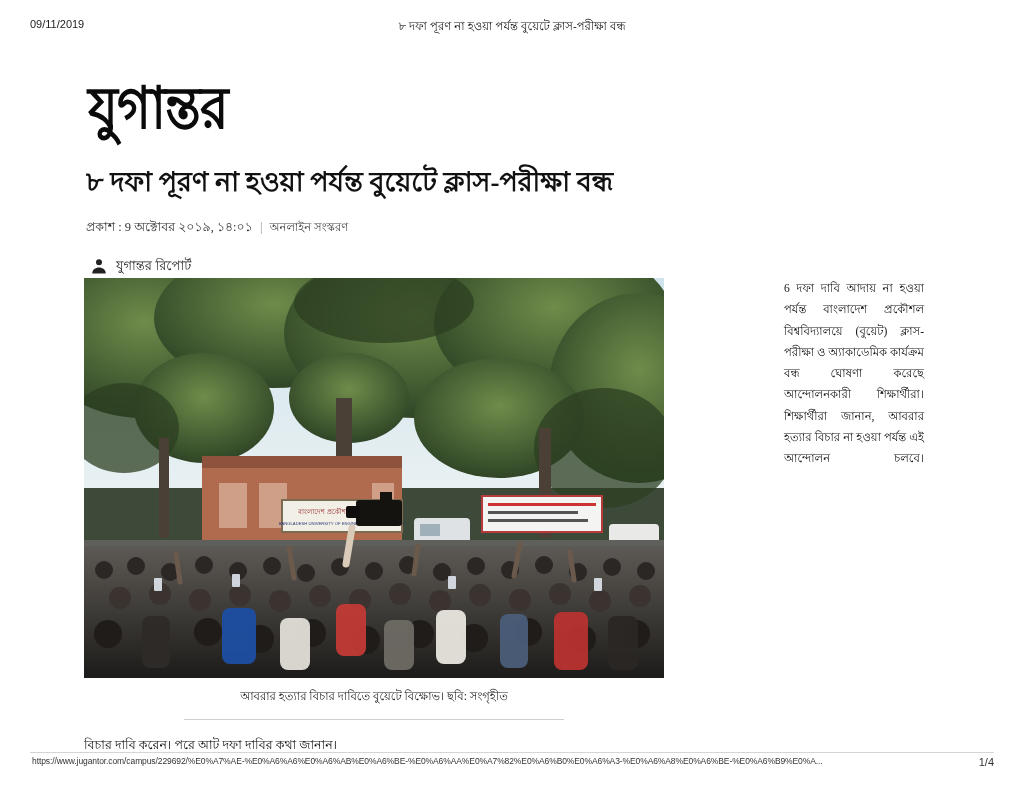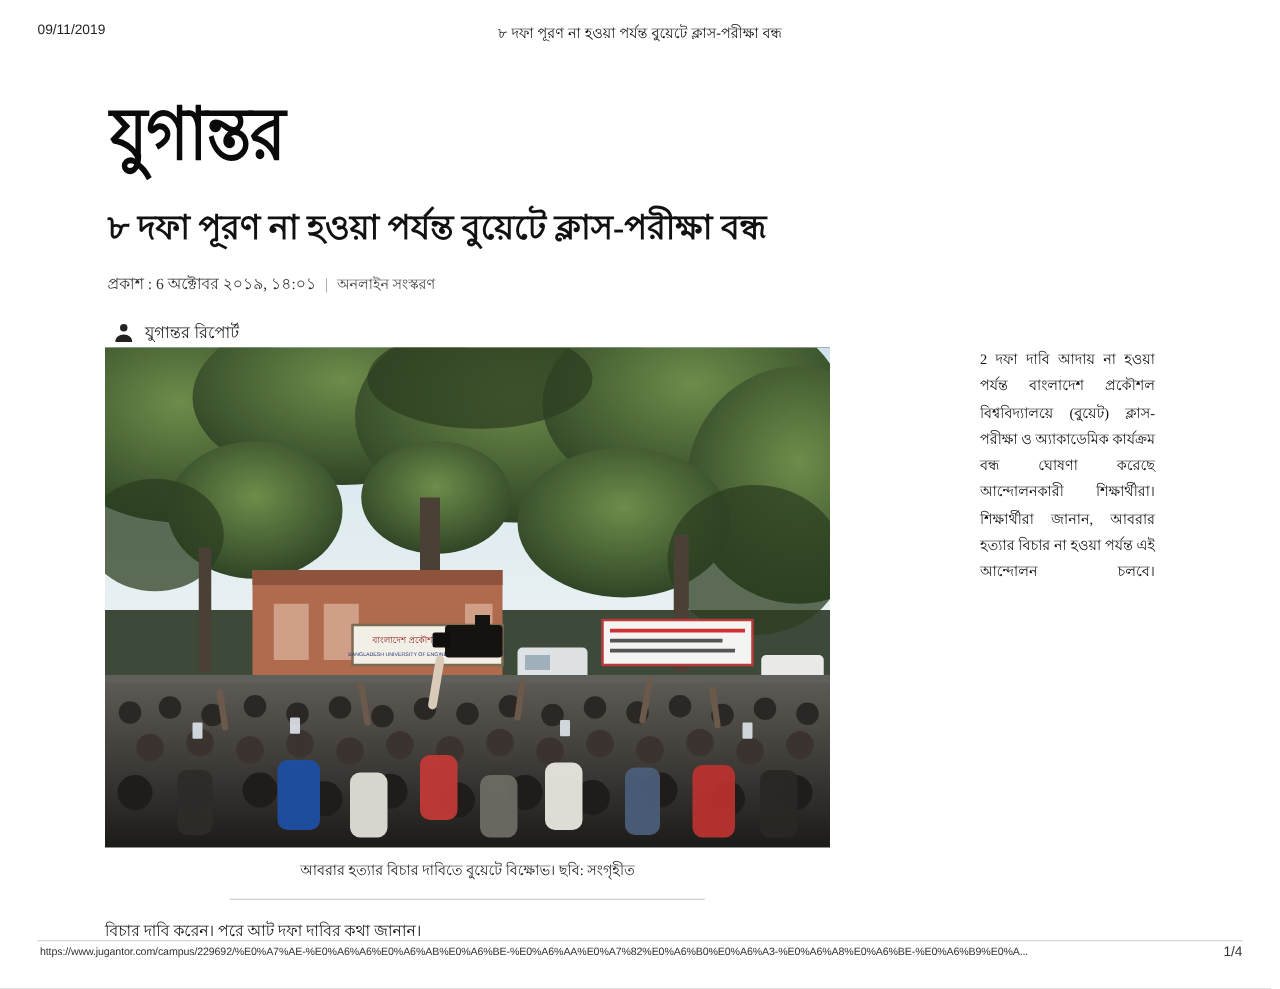--- a/index.html
+++ b/index.html
@@ -219,21 +219,21 @@
     <div class="print-title">৮ দফা পূরণ না হওয়া পর্যন্ত বুয়েটে ক্লাস-পরীক্ষা বন্ধ</div>
   </div>
 
   <div class="sheet">
 
     <div class="masthead">যুগান্তর</div>
 
     <h1 class="headline">৮ দফা পূরণ না হওয়া পর্যন্ত বুয়েটে ক্লাস-পরীক্ষা বন্ধ</h1>
 
     <div class="meta-line">
-      <span>প্রকাশ : 6 অক্টোবর ২০১৯, ১৪:০১</span>
+      <span>প্রকাশ : 9 অক্টোবর ২০১৯, ১৪:০১</span>
       <span class="sep">|</span>
       <span class="edition">অনলাইন সংস্করণ</span>
     </div>
 
     <div class="byline">
       <span>
         <svg class="avatar-icon" viewBox="0 0 24 24" aria-hidden="true">
           <circle cx="12" cy="7" r="4" fill="#222"></circle>
           <path d="M3 22c0-5 4-8 9-8s9 3 9 8z" fill="#222"></path>
         </svg>
@@ -391,21 +391,21 @@
               <rect x="510" y="300" width="8" height="13" rx="1"></rect>
             </g>
           </svg>
         </div>
         <figcaption class="caption">আবরার হত্যার বিচার দাবিতে বুয়েটে বিক্ষোভ। ছবি: সংগৃহীত</figcaption>
         <div class="caption-rule"></div>
         <div class="after-rule-text">বিচার দাবি করেন। পরে আট দফা দাবির কথা জানান।</div>
       </figure>
 
       <div class="sidecol">
-        <p>2 দফা দাবি আদায় না হওয়া পর্যন্ত বাংলাদেশ প্রকৌশল বিশ্ববিদ্যালয়ে (বুয়েট) ক্লাস-পরীক্ষা ও অ্যাকাডেমিক কার্যক্রম বন্ধ ঘোষণা করেছে আন্দোলনকারী শিক্ষার্থীরা। শিক্ষার্থীরা জানান, আবরার হত্যার বিচার না হওয়া পর্যন্ত এই আন্দোলন চলবে।</p>
+        <p>6 দফা দাবি আদায় না হওয়া পর্যন্ত বাংলাদেশ প্রকৌশল বিশ্ববিদ্যালয়ে (বুয়েট) ক্লাস-পরীক্ষা ও অ্যাকাডেমিক কার্যক্রম বন্ধ ঘোষণা করেছে আন্দোলনকারী শিক্ষার্থীরা। শিক্ষার্থীরা জানান, আবরার হত্যার বিচার না হওয়া পর্যন্ত এই আন্দোলন চলবে।</p>
       </div>
 
     </div>
   </div>
 
   <div class="footer-rule"></div>
   <div class="footer">
     <div class="footer-url">https://www.jugantor.com/campus/229692/%E0%A7%AE-%E0%A6%A6%E0%A6%AB%E0%A6%BE-%E0%A6%AA%E0%A7%82%E0%A6%B0%E0%A6%A3-%E0%A6%A8%E0%A6%BE-%E0%A6%B9%E0%A...</div>
     <div class="footer-page">1/4</div>
   </div>

